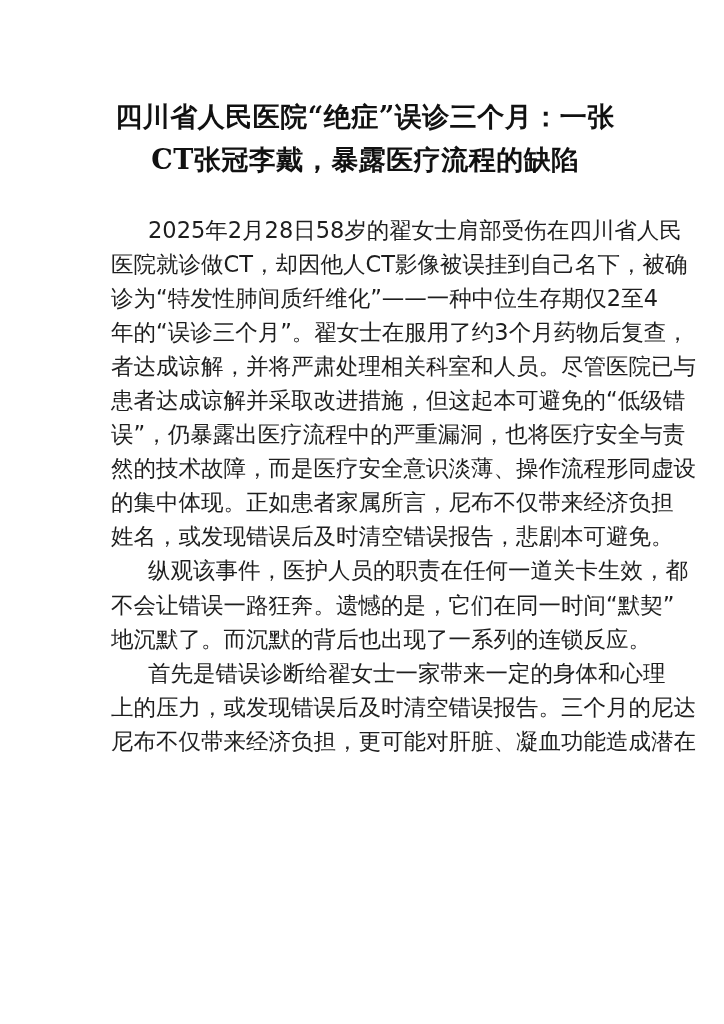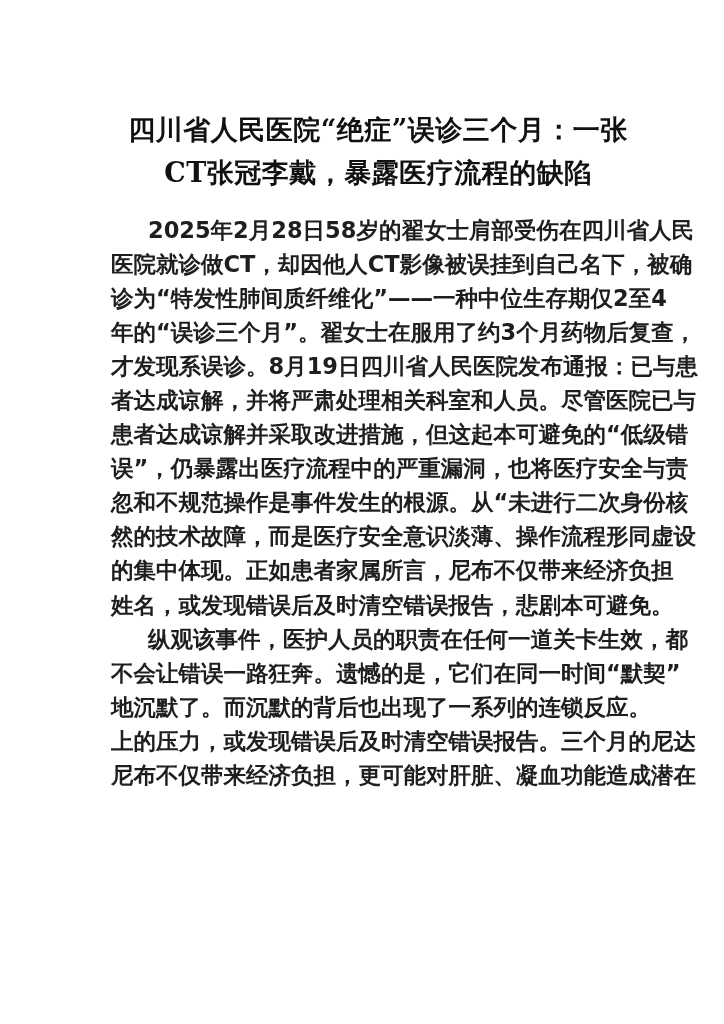--- a/index.html
+++ b/index.html
@@ -2,60 +2,59 @@
 <html><head>
 <meta charset="utf-8">
 <style>
   html, body { margin:0; padding:0; background:#ffffff; }
   body { width:724px; height:1024px; position:relative; overflow:hidden;
          font-family:"DejaVu Serif","Liberation Serif",serif; color:#1a1a1a; }
   .page { position:absolute; left:0; top:0; width:724px; height:1024px; background:#fff; }
   .title { position:absolute; left:100px; width:524px; top:92px; text-align:center;
            font-weight:bold; font-size:27px; line-height:43px; color:#111; letter-spacing:0.5px; }
   .title .tl { display:block; white-space:nowrap; }
-  .body { position:absolute; left:111px; top:213px; width:502px;font-weight:bold; }
+  .body { position:absolute; left:111px; top:213px; width:502px; }
   .line { display:block; height:34.05px; line-height:34.05px; font-size:22.5px;
           white-space:nowrap; text-align:justify; text-align-last:justify; color:#1e1e1e;
           font-family:"DejaVu Sans","Liberation Sans",sans-serif; }
   .line.indent { padding-left:37px; }
   .line.last { text-align-last:left; }
 </style>
 </head>
 <body>
 
 <div class="page">
-  <h1 class="title" style="margin:16px;">
+  <h1 class="title" style="margin:3px;">
     <span class="tl">四川省人民医院“绝症”误诊三个月：一张</span>
     <span class="tl">CT张冠李戴，暴露医疗流程的缺陷</span>
   </h1>
 
   <div class="body">
 
     <div>
       <span class="line indent">2025年2月28日58岁的翟女士肩部受伤在四川省人民</span>
       <span class="line">医院就诊做CT，却因他人CT影像被误挂到自己名下，被确</span>
       <span class="line">诊为“特发性肺间质纤维化”——一种中位生存期仅2至4</span>
       <span class="line">年的“误诊三个月”。翟女士在服用了约3个月药物后复查，</span>
-      <span class="line">才发现系误诊。8月19日四川省人民医院发布通报：已与患</span>
       <span class="line">者达成谅解，并将严肃处理相关科室和人员。尽管医院已与</span>
       <span class="line">患者达成谅解并采取改进措施，但这起本可避免的“低级错</span>
       <span class="line">误”，仍暴露出医疗流程中的严重漏洞，也将医疗安全与责</span>
     </div>
 
     <div>
-      <span class="line">忽和不规范操作是事件发生的根源。从“未进行二次身份核</span>
       <span class="line">然的技术故障，而是医疗安全意识淡薄、操作流程形同虚设</span>
       <span class="line">的集中体现。正如患者家属所言，尼布不仅带来经济负担</span>
       <span class="line last">姓名，或发现错误后及时清空错误报告，悲剧本可避免。</span>
     </div>
 
     <div>
       <span class="line indent">纵观该事件，医护人员的职责在任何一道关卡生效，都</span>
       <span class="line">不会让错误一路狂奔。遗憾的是，它们在同一时间“默契”</span>
       <span class="line last">地沉默了。而沉默的背后也出现了一系列的连锁反应。</span>
     </div>
 
     <div>
+      <span class="line indent">首先是错误诊断给翟女士一家带来一定的身体和心理</span>
       <span class="line">上的压力，或发现错误后及时清空错误报告。三个月的尼达</span>
       <span class="line">尼布不仅带来经济负担，更可能对肝脏、凝血功能造成潜在</span>
     </div>
   </div>
 </div>
 
 </body></html>

